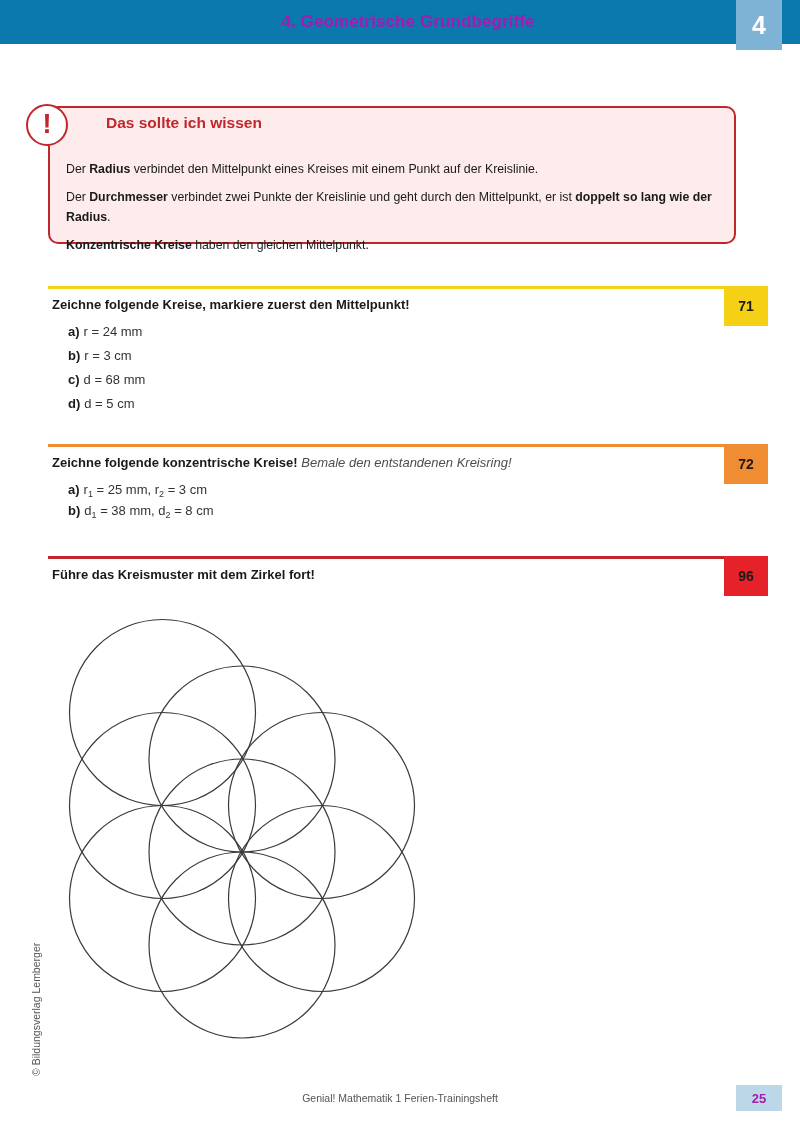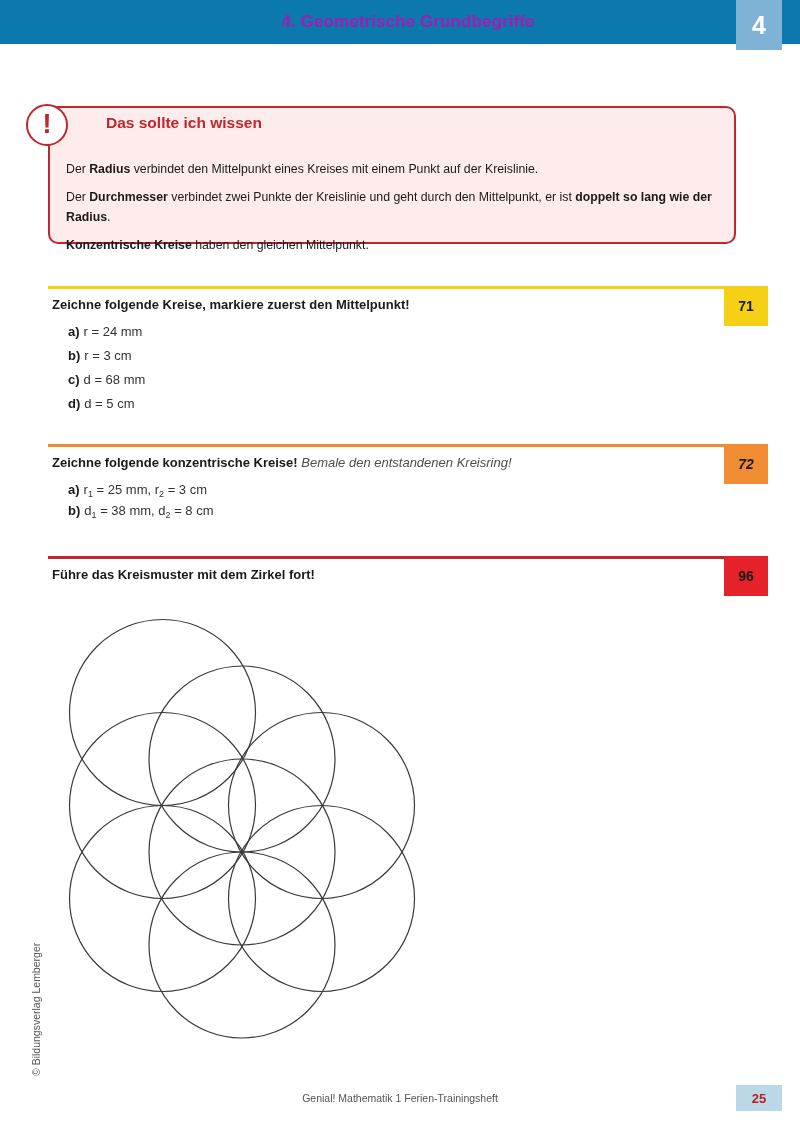--- a/index.html
+++ b/index.html
@@ -187,21 +187,21 @@
   #page-number {
     position: absolute;
     right: 18px; top: 1085px;
     width: 46px; height: 26px;
     background: #bcd7e8;
     display: flex;
     align-items: center;
     justify-content: center;
     font-size: 13px;
     font-weight: bold;
-    color: #b91c1c;
+    color: #a21caf;
   }
 </style>
 </head>
 <body>
 
 <div id="header-bar" style="background: rgb(11, 120, 174);"></div>
 <div id="header-title">4. Geometrische Grundbegriffe</div>
 <div id="chapter-badge" style="background: rgb(127, 179, 213);">4</div>
 
 <div id="kreis-heading" style="color: #6d28d9; margin-top: 46px;">Kreis</div>
@@ -225,21 +225,21 @@
       <div class="row"><span class="lbl">a)</span><span>r = 24 mm</span></div>
       <div class="row"><span class="lbl">b)</span><span>r = 3 cm</span></div>
       <div class="row"><span class="lbl">c)</span><span>d = 68 mm</span></div>
       <div class="row"><span class="lbl">d)</span><span>d = 5 cm</span></div>
     </div>
 </div>
 
 <div class="exercise" id="exercise-72">
   <div class="ex-rule" style="background: rgb(240, 140, 50);"></div>
   <div class="ex-prompt"><span>Zeichne folgende konzentrische Kreise!</span><span class="light"> Bemale den entstandenen Kreisring!</span></div>
-  <div class="ex-badge" style="background: rgb(240, 140, 50); font-style: italic;">72</div>
+  <div class="ex-badge" style="background: rgb(240, 140, 50);">72</div>
   <div class="ex-items">
       <div class="row tight"><span class="lbl">a)</span><span>r<sub>1</sub> = 25 mm, r<sub>2</sub> = 3 cm</span></div>
       <div class="row tight"><span class="lbl">b)</span><span>d<sub>1</sub> = 38 mm, d<sub>2</sub> = 8 cm</span></div>
     </div>
 </div>
 
 <div class="exercise" id="exercise-73">
   <div class="ex-rule" style="background: rgb(192, 39, 45);"></div>
   <div class="ex-prompt"><span>Führe das Kreismuster mit dem Zirkel fort!</span></div>
   <div class="ex-badge" style="background: rgb(229, 34, 41);">96</div>

